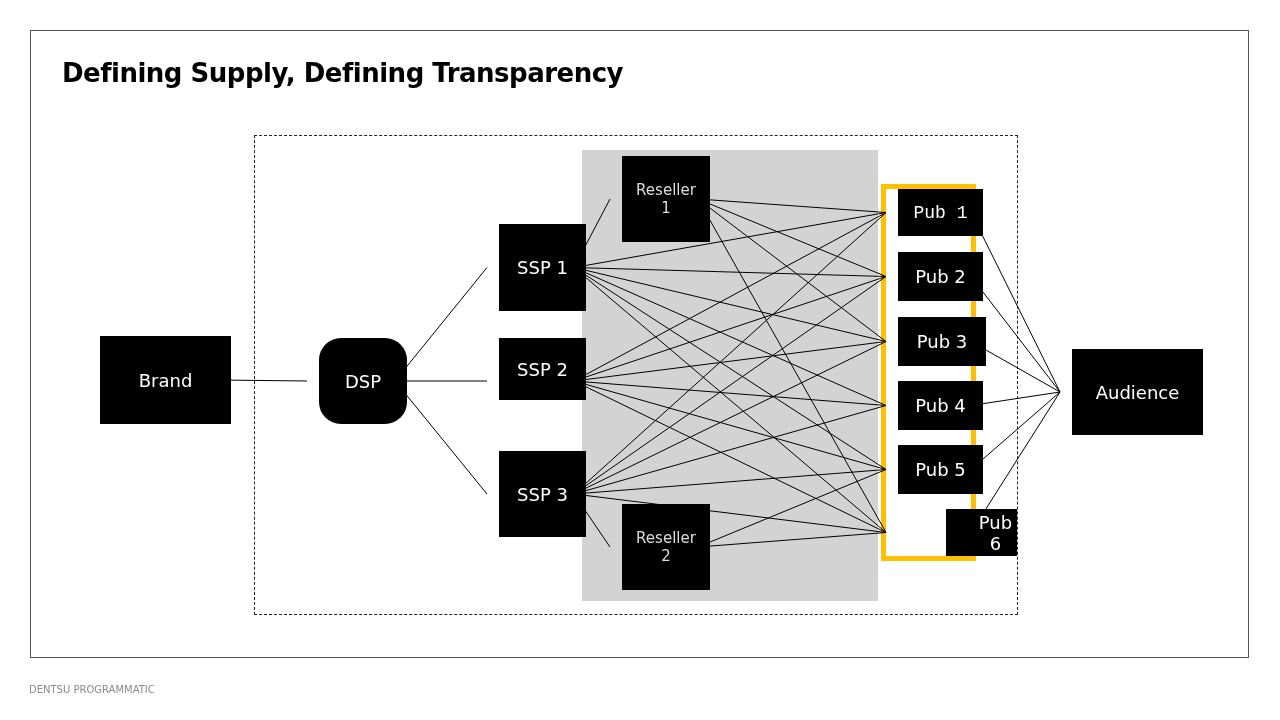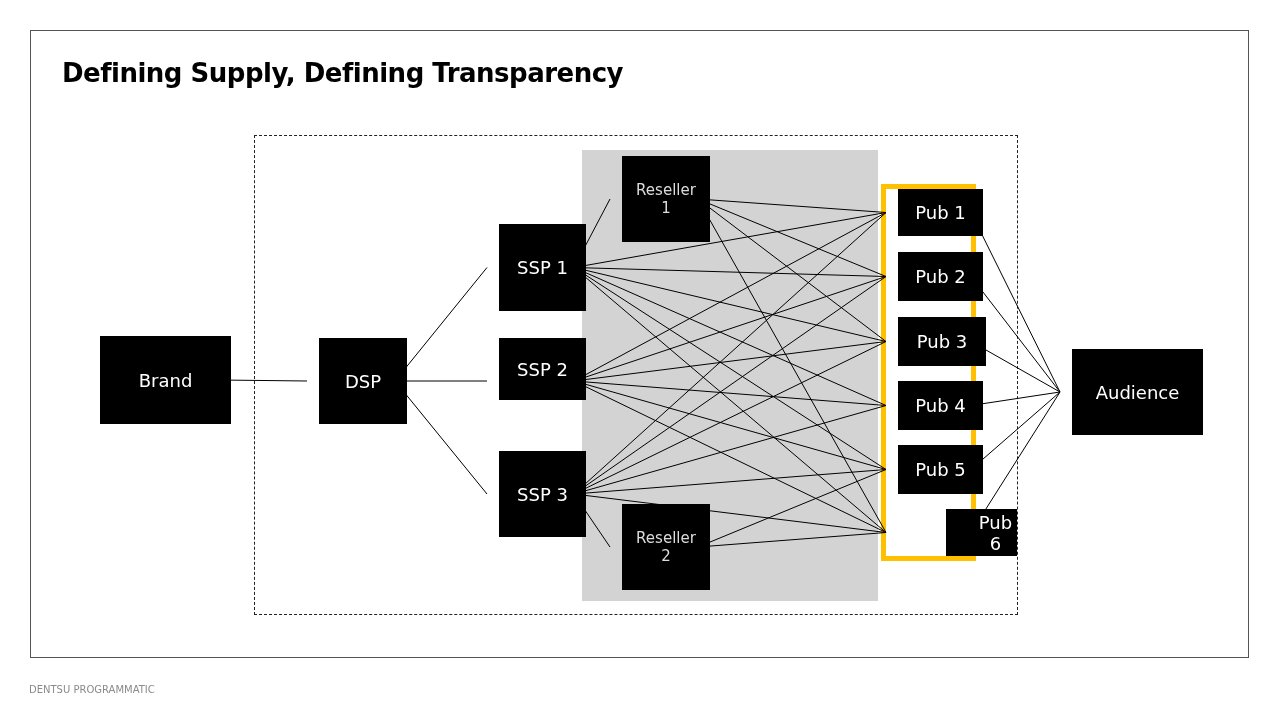--- a/index.html
+++ b/index.html
@@ -57,27 +57,27 @@
     <line x1="698" y1="547" x2="886" y2="532.5" stroke="#000" stroke-width="1"></line>
     <line x1="971" y1="212.5" x2="1060" y2="392" stroke="#000" stroke-width="1"></line>
     <line x1="971" y1="276.5" x2="1060" y2="392" stroke="#000" stroke-width="1"></line>
     <line x1="971" y1="341.5" x2="1060" y2="392" stroke="#000" stroke-width="1"></line>
     <line x1="971" y1="405.5" x2="1060" y2="392" stroke="#000" stroke-width="1"></line>
     <line x1="971" y1="469.5" x2="1060" y2="392" stroke="#000" stroke-width="1"></line>
     <line x1="971" y1="532.5" x2="1060" y2="392" stroke="#000" stroke-width="1"></line>
   </svg>
 
 <div class="node" id="n-brand" style="left:88px;top:336px;width:131px;height:88px;">Brand</div>
-<div class="node" id="n-dsp" style="left:307px;top:338px;width:88px;height:86px;">DSP</div>
+<div class="node" id="n-dsp" style="left:307px;top:338px;width:88px;height:86px;border-radius:22px;">DSP</div>
 <div class="node" id="n-ssp1" style="left:487px;top:224px;width:87px;height:87px;">SSP 1</div>
 <div class="node" id="n-ssp2" style="left:487px;top:338px;width:87px;height:62px;">SSP 2</div>
 <div class="node" id="n-ssp3" style="left:487px;top:451px;width:87px;height:86px;">SSP 3</div>
 <div class="node small" id="n-reseller1" style="left:610px;top:156px;width:88px;height:86px;padding:0 12px;">Reseller 1</div>
 <div class="node small" id="n-reseller2" style="left:610px;top:504px;width:88px;height:86px;padding:8px 12px;">Reseller 2</div>
-<div class="node" id="n-pub1" style="left:886px;top:189px;width:85px;height:47px;">Pub 1</div>
+<div class="node" id="n-pub1" style="left:886px;top:189px;width:85px;height:47px;font-family:Liberation Mono, monospace;">Pub 1</div>
 <div class="node" id="n-pub2" style="left:886px;top:252px;width:85px;height:49px;">Pub 2</div>
 <div class="node" id="n-pub3" style="left:886px;top:317px;width:88px;height:49px;">Pub 3</div>
 <div class="node" id="n-pub4" style="left:886px;top:381px;width:85px;height:49px;">Pub 4</div>
 <div class="node" id="n-pub5" style="left:886px;top:445px;width:85px;height:49px;">Pub 5</div>
 <div class="node" id="n-pub6" style="left:934px;top:509px;width:71px;height:47px;padding-left:28px;">Pub 6</div>
 <div class="node" id="n-audience" style="left:1060px;top:349px;width:131px;height:86px;">Audience</div>
 
 <div class="footer">DENTSU PROGRAMMATIC</div>
 
 </body></html>

